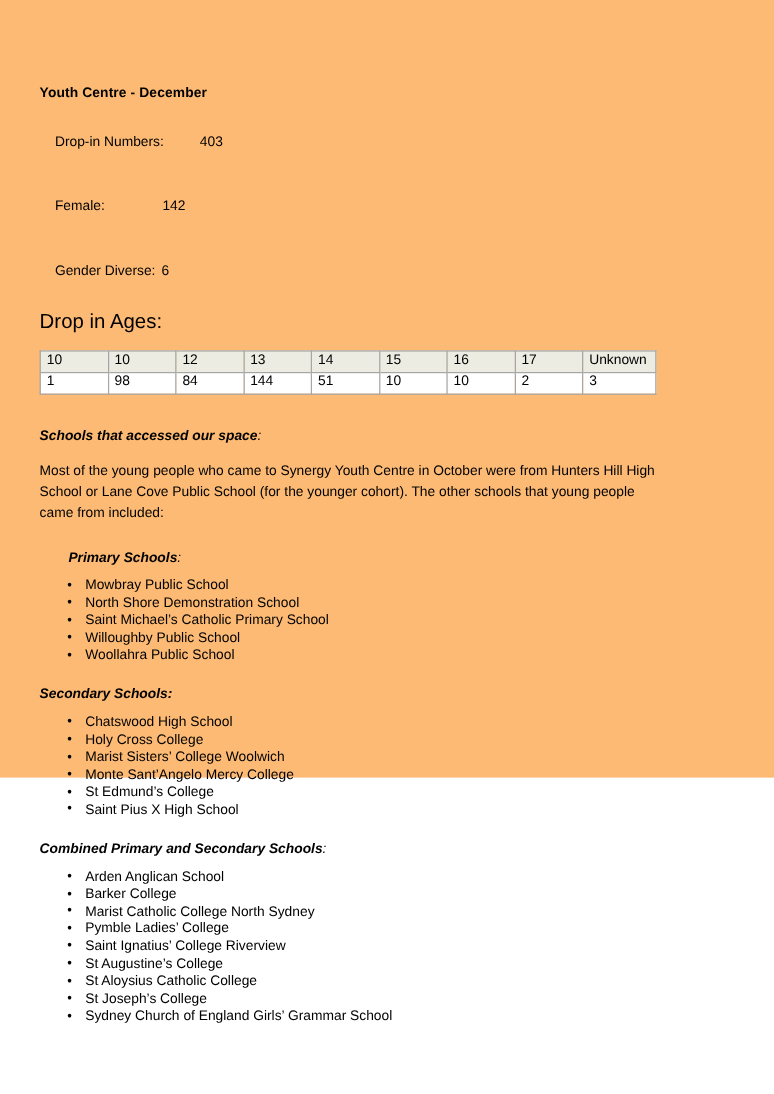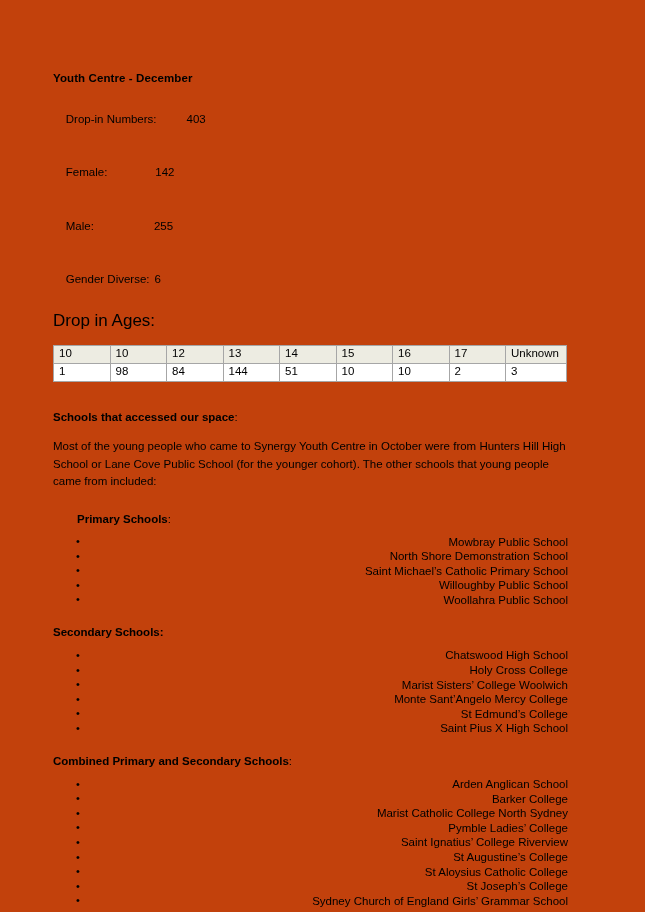--- a/index.html
+++ b/index.html
@@ -10,24 +10,24 @@
   body {
     width: 645px;
     height: 912px;
     font-family: "Liberation Sans", sans-serif;
     color: #000000;
     -webkit-font-smoothing: antialiased;
   }
   .page {
     position: relative;
     width: 645px;
-    height: 912px;
-    background: #c2410c;
+    height: 648px;
+    background: #fdba74;
     box-sizing: border-box;
-    padding: 72px 77px 0 53px;
+    padding: 72px 77px 0 33px;
   }
   .doc-title {
     font-size: 11.5px;
     font-weight: bold;
     line-height: 13px;
     margin: 0 0 0 0;
     letter-spacing: 0.1px;
   }
   .stat-row {
     font-size: 11.5px;
@@ -68,37 +68,37 @@
   table.ages tr.body td {
     background: #ffffff;
   }
   table.ages col.c-age { width: 56.5px; }
   table.ages col.c-unknown { width: 61px; }
 
   .heading-bold {
     font-size: 11.5px;
     font-weight: bold;
     line-height: 13px;
+    font-style: italic;
   }
   .block-gap-lg { margin-top: 29px; }
   .block-gap-md { margin-top: 22px; margin-left: 24px; }
   .block-gap-sm { margin-top: 19px; }
 
   .para {
     font-size: 11.5px;
     line-height: 17.5px;
     margin-top: 14px;
     width: 515px;
   }
 
   ul.schools {
     list-style: none;
     margin: 9px 0 0 0;
     padding: 0;
-    text-align: right;
   }
   ul.schools li {
     font-size: 11.5px;
     line-height: 14.6px;
     position: relative;
     padding-left: 38px;
   }
   ul.schools li::before {
     content: "\2022";
     position: absolute;
@@ -116,23 +116,20 @@
   <div class="doc-title">Youth Centre - December</div>
 
   <div class="stat-row">
     <span class="stat-label">Drop-in Numbers:</span><span class="sp-drop"></span><span class="stat-value">403</span>
   </div>
 
   <div class="stat-row">
     <span class="stat-label">Female:</span><span class="sp-female"></span><span class="stat-value">142</span>
   </div>
 
-  <div class="stat-row">
-    <span class="stat-label">Male:</span><span class="sp-male"></span><span class="stat-value">255</span>
-  </div>
 
   <div class="stat-row">
     <span class="stat-label">Gender Diverse:</span><span class="sp-gd"></span><span class="stat-value">6</span>
   </div>
 
   <div class="section-label">Drop in Ages:</div>
 
   <table class="ages">
     <colgroup>
       <col class="c-age">

